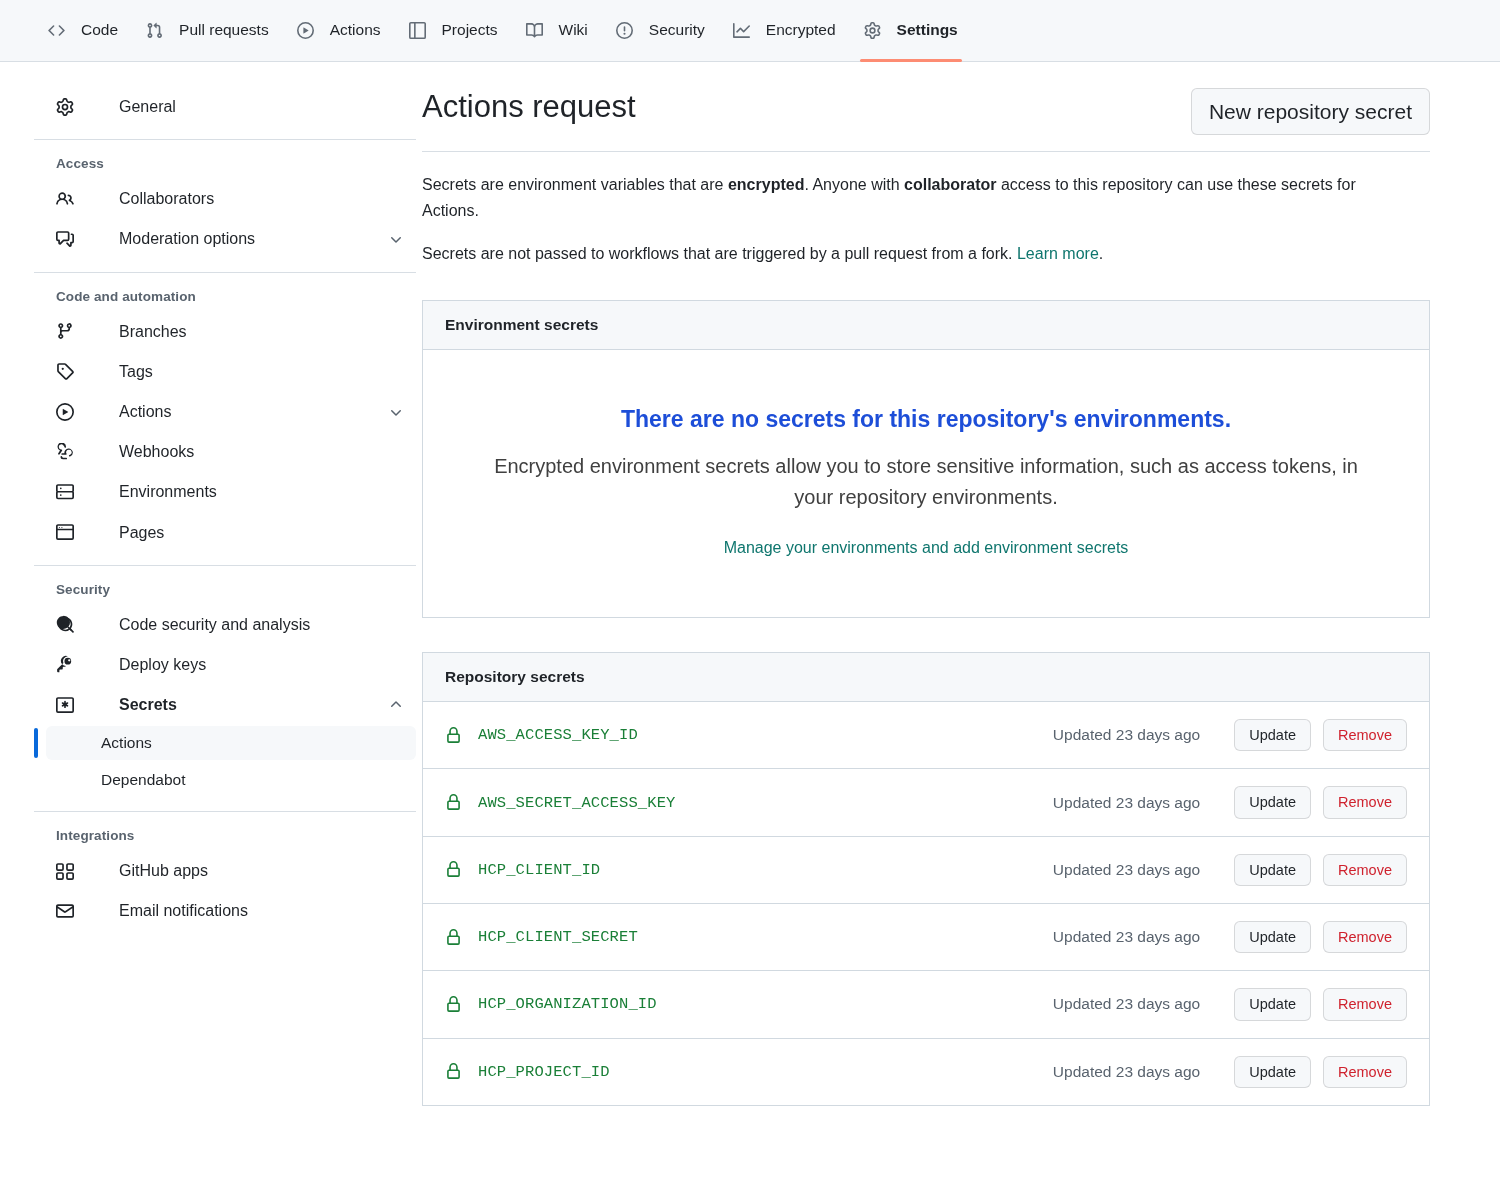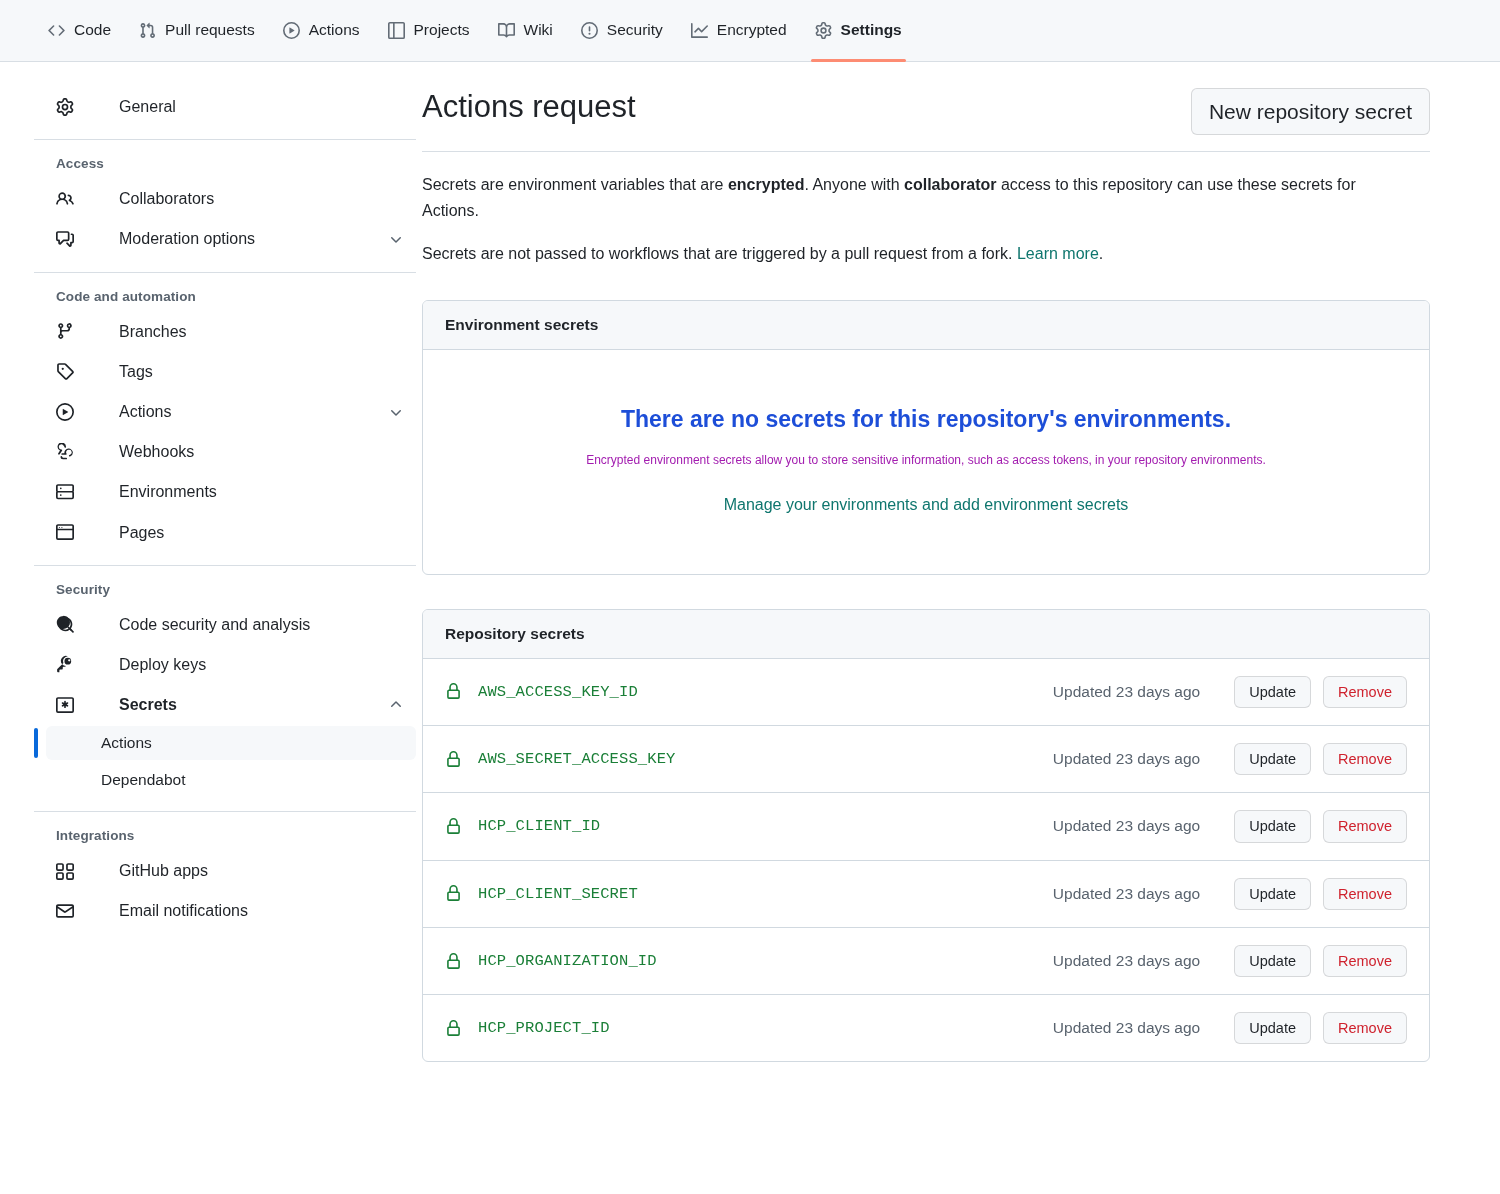--- a/index.html
+++ b/index.html
@@ -26,21 +26,21 @@
   }
   .nav-list {
     display: flex;
     align-items: center;
     gap: 0;
     height: 100%;
   }
   .nav-item {
     display: flex;
     align-items: center;
-    gap: 9px;
+    gap: 16px;
     padding: 0 14px;
     height: 100%;
     font-size: 15.5px;
     color: #1f2328;
     cursor: pointer;
     position: relative;
     white-space: nowrap;
   }
   .nav-item .nav-label { line-height: 1; padding-bottom: 2px; }
   .nav-item.active .nav-label { font-weight: bold; }
@@ -170,21 +170,21 @@
     max-width: 960px;
   }
   .intro.second { margin-top: 18px; }
   .intro b { font-weight: bold; }
   a.lnk { color: #0f766e; text-decoration: none; cursor: pointer; }
 
   
   .card {
     margin-top: 34px;
     border: 1px solid #d1d9e0;
-    border-radius: 6px;
+    border-radius: 0;
     overflow: hidden;
     background: #ffffff;
   }
   .card-header {
     background: #f6f8fa;
     border-bottom: 1px solid #d1d9e0;
     padding: 15px 22px;
     font-size: 15.5px;
     font-weight: bold;
     color: #1f2328;
@@ -194,22 +194,22 @@
     text-align: center;
   }
   .empty-title {
     font-size: 23px;
     font-weight: bold;
     color: #1d4ed8;
     margin: 0 0 12px 0;
     line-height: 1.3;
   }
   .empty-desc {
-    font-size: 12px;
-    color: #a21caf;
+    font-size: 20px;
+    color: #404040;
     line-height: 1.55;
     max-width: 870px;
     margin: 16px auto 26px auto;
   }
   .empty-link { font-size: 16px; }
 
   .srow {
     display: flex;
     align-items: center;
     padding: 17px 22px;

